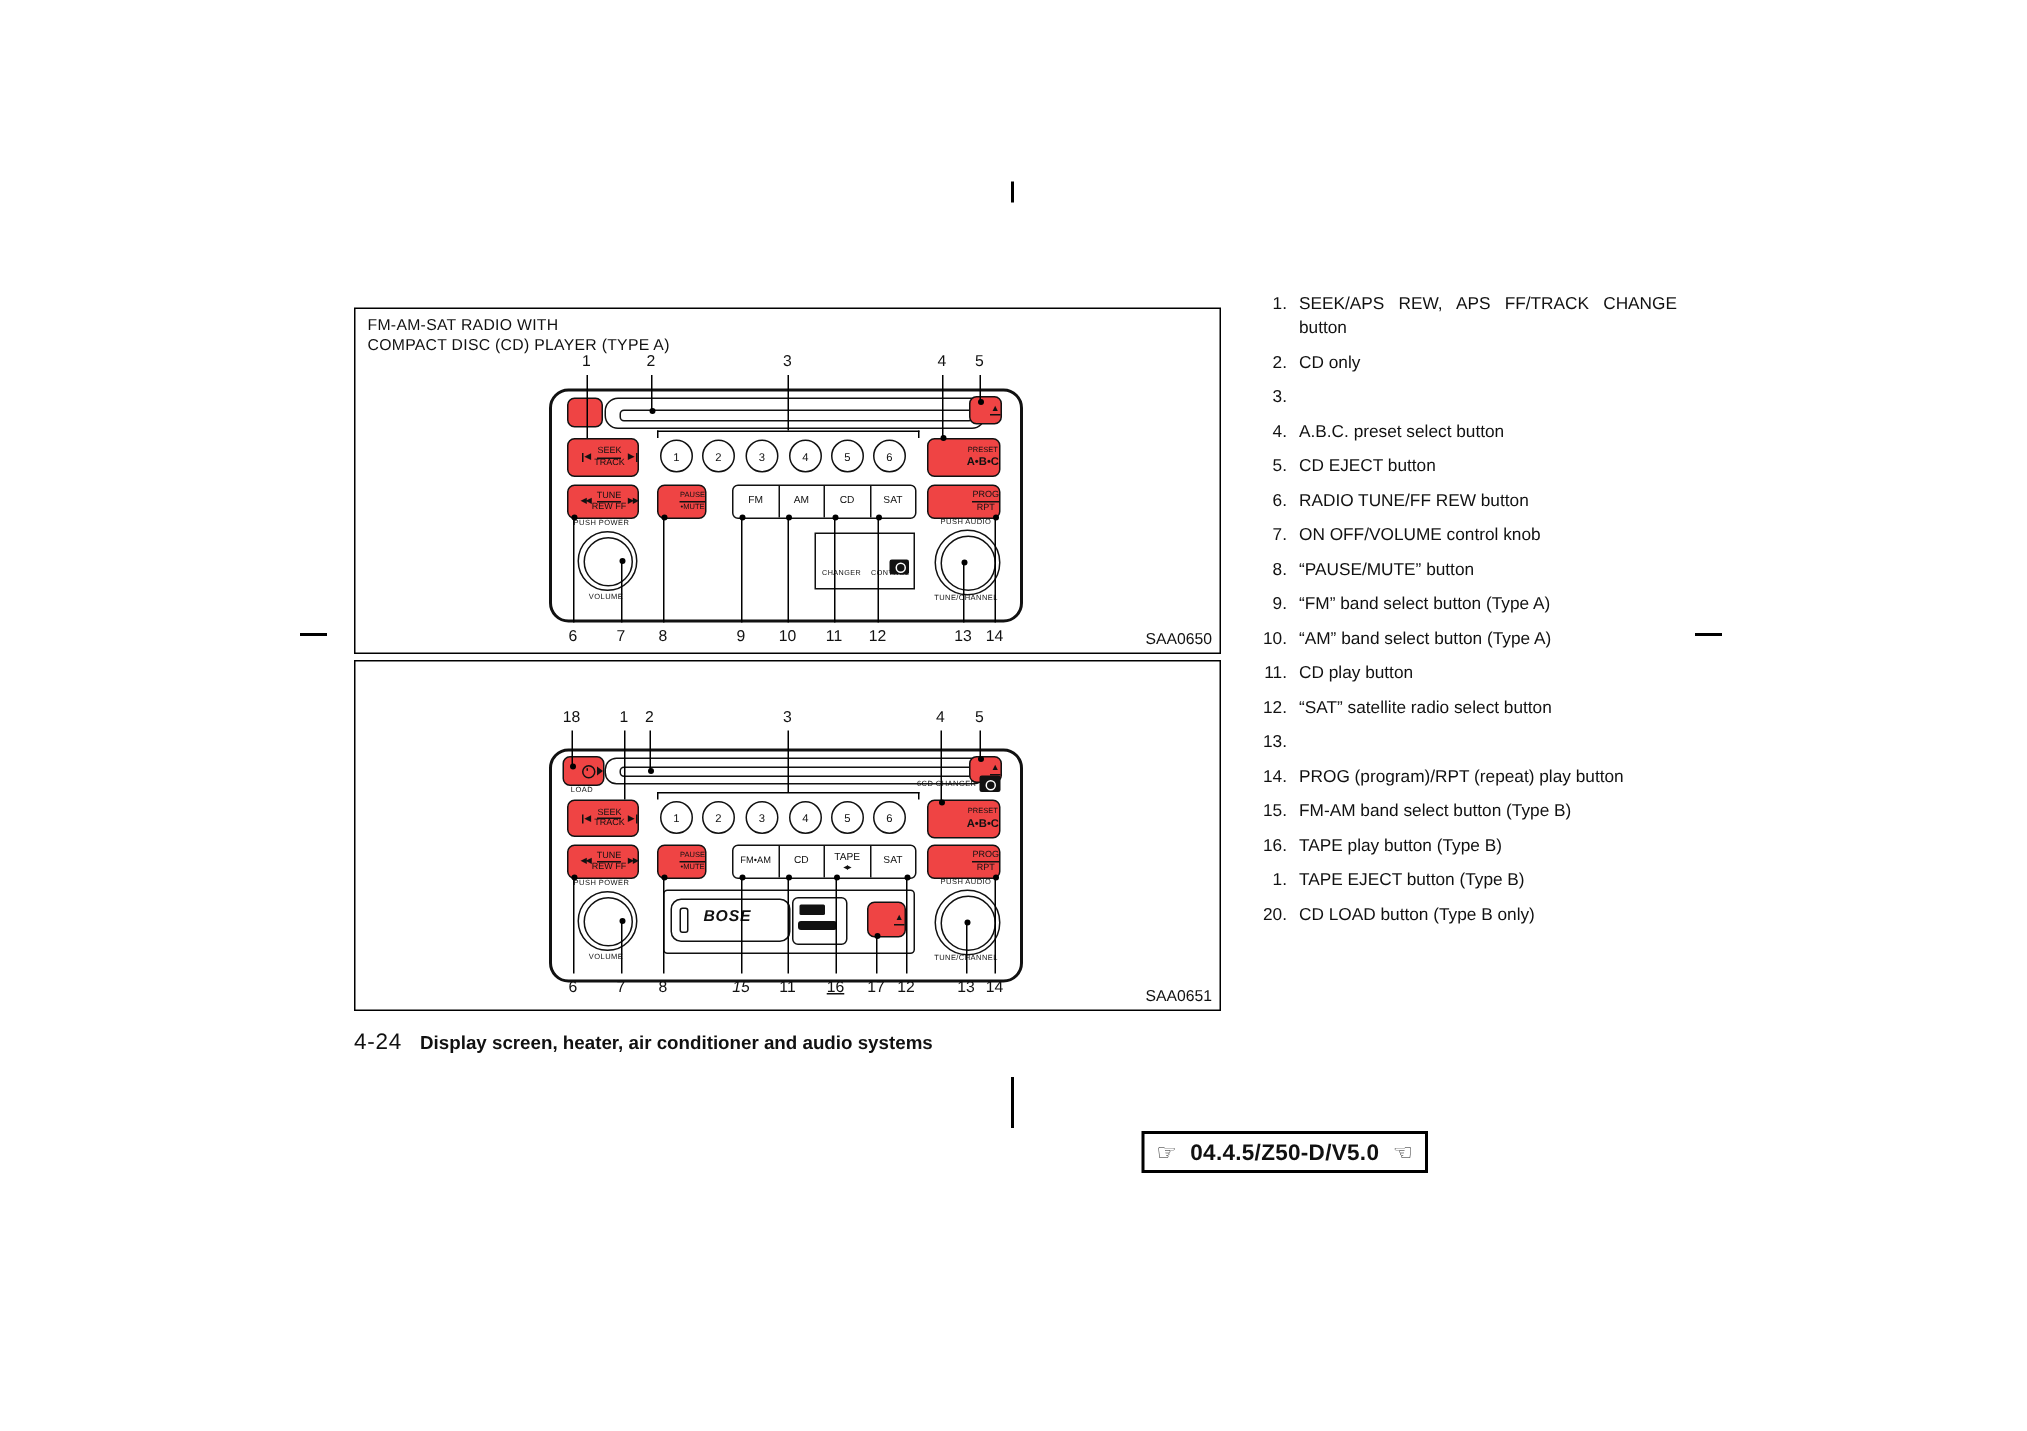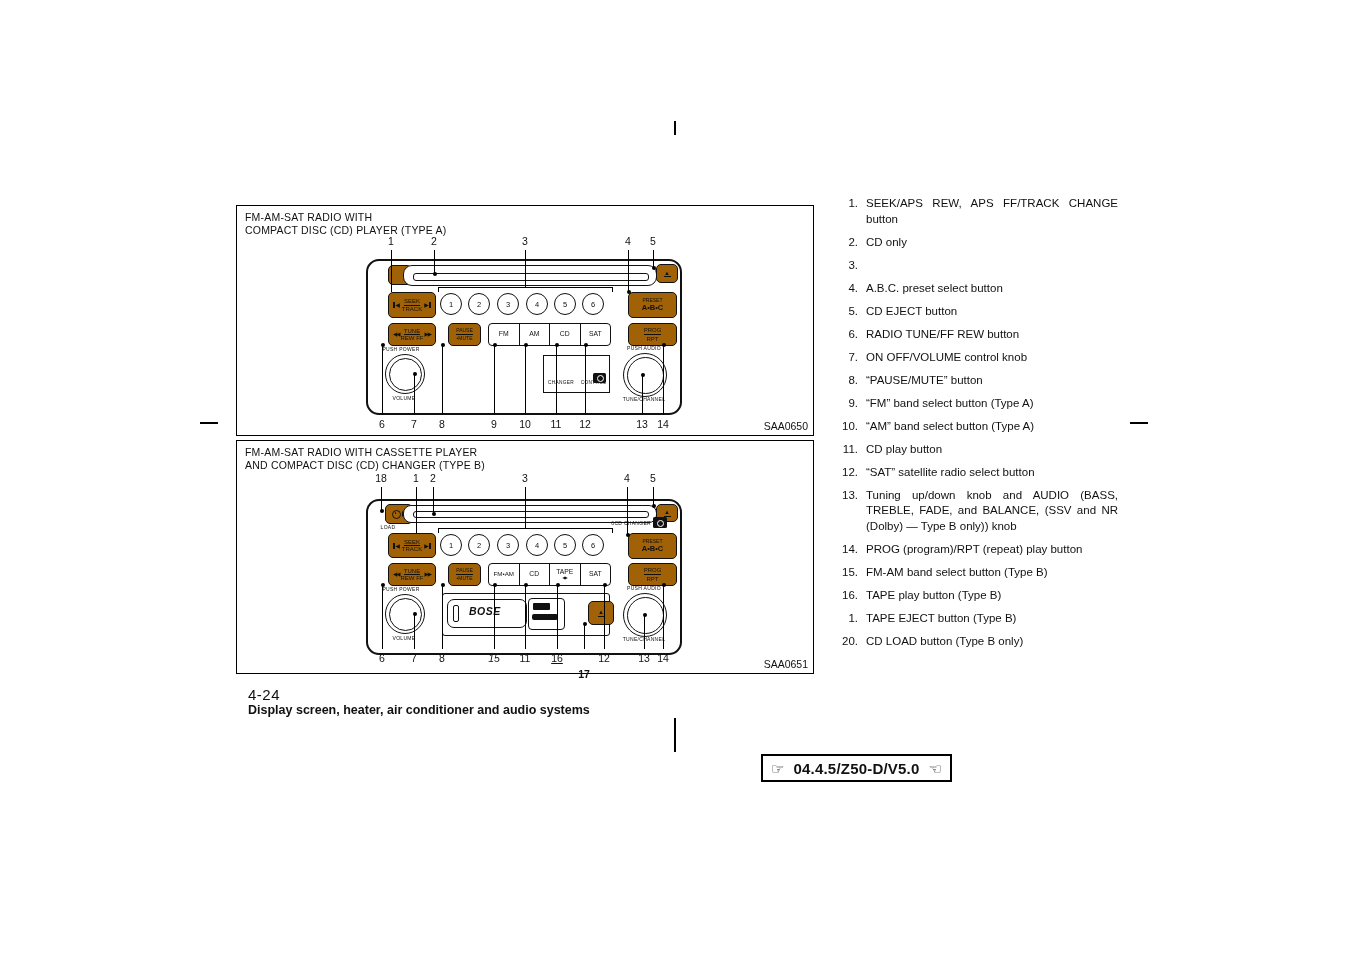--- a/index.html
+++ b/index.html
@@ -6,22 +6,22 @@
   body{position:relative;width:1351px;height:954px;overflow:hidden;
        font-family:"Liberation Sans", sans-serif;color:#111;}
   
   .mark{position:absolute;background:#000;}
   
   .fig-box{position:absolute;border:1.5px solid #000;background:#fff;}
   .fig-title{position:absolute;left:8px;top:5px;font-size:10.5px;line-height:13px;letter-spacing:.2px;}
   .fig-id{position:absolute;right:5px;bottom:3px;font-size:10.5px;}
   
   .radio-frame{position:absolute;border:2px solid #111;border-radius:13px;background:#fff;}
-  .btn{position:absolute;border:1.4px solid #111;border-radius:5px;background:#a16207;
-       display:flex;align-items:center;justify-content:center;margin-left:10px;}
+  .btn{position:absolute;border:1.4px solid #111;border-radius:5px;background:#ef4444;
+       display:flex;align-items:center;justify-content:flex-end;}
   .slot{position:absolute;border:1.4px solid #111;border-radius:9px;background:#fff;}
   .slot-inner{position:absolute;border:1.1px solid #111;border-radius:3px;background:#fff;}
   .circle-btn{position:absolute;width:20px;height:20px;border:1.4px solid #111;border-radius:50%;
        display:flex;align-items:center;justify-content:center;font-size:7.5px;background:#fff;}
   .stack{display:flex;flex-direction:column;align-items:center;line-height:1;}
   .fn{font-size:6px;letter-spacing:0;}
   .fn-sm{font-size:5px;}
   .u{border-bottom:1px solid #111;padding-bottom:.5px;}
   .arrow{font-size:5.5px;letter-spacing:-1px;line-height:1;}
   .bar-v{width:1.4px;height:6px;background:#111;}
@@ -61,21 +61,21 @@
   .bose{position:absolute;font-weight:bold;font-style:italic;font-size:10.5px;letter-spacing:.5px;}
   .dolby-box{position:absolute;border:1.4px solid #111;border-radius:4px;background:#fff;}
   .dolby-badge{position:absolute;background:#111;border-radius:1px;}
   .dolby-slot{position:absolute;background:#111;border-radius:2px;}
   
   .legend{position:absolute;left:834px;top:196px;width:284px;font-size:11.5px;line-height:15.5px;}
   .leg-item{display:flex;margin-bottom:7.5px;}
   .leg-num{width:24px;text-align:right;padding-right:8px;flex:none;}
   .leg-text{flex:1;text-align:justify;}
   
-  .footer{position:absolute;left:236px;top:686px;display:flex;align-items:baseline;flex-direction:column;}
+  .footer{position:absolute;left:236px;top:686px;display:flex;align-items:baseline;}
   .page-num{font-size:15px;letter-spacing:.5px;}
   .footer-title{font-size:12.5px;font-weight:bold;margin-left:12px;}
   .version-box{position:absolute;left:761px;top:754px;width:187px;height:24px;border:2px solid #000;
        display:flex;align-items:center;justify-content:center;gap:9px;}
   .version-text{font-weight:bold;font-size:15px;letter-spacing:.2px;}
   .hand{font-size:15px;line-height:1;}
 </style>
 </head>
 <body>
 
@@ -229,24 +229,20 @@
   <div class="co" style="left:205px;top:212px;">8</div>
   <div class="co" style="left:257px;top:212px;">9</div>
   <div class="co" style="left:288px;top:212px;">10</div>
   <div class="co" style="left:319px;top:212px;">11</div>
   <div class="co" style="left:348px;top:212px;">12</div>
   <div class="co" style="left:405px;top:212px;">13</div>
   <div class="co" style="left:426px;top:212px;">14</div>
 </div>
 
 <div class="fig-box" style="left:236px;top:440px;width:576px;height:232px;">
-  <div class="fig-title">
-    <div>FM-AM-SAT RADIO WITH CASSETTE PLAYER</div>
-    <div>AND COMPACT DISC (CD) CHANGER (TYPE B)</div>
-  </div>
   <div class="fig-id">SAA0651</div>
 
   <div class="radio-frame" style="left:129px;top:58px;width:312px;height:152px;"></div>
 
   <div class="btn" style="left:138px;top:63px;width:26px;height:18px;">
     <span class="load-ic">
         <span class="load-ring"></span>
         <span class="load-arrow"></span>
       </span>
   </div>
@@ -396,21 +392,21 @@
   <div class="lead dot-top" style="left:367px;top:143px;height:65px;"></div>
   <div class="lead dot-top" style="left:407px;top:173px;height:35px;"></div>
   <div class="lead dot-top" style="left:426px;top:143px;height:65px;"></div>
 
   <div class="co" style="left:145px;top:211px;">6</div>
   <div class="co" style="left:177px;top:211px;">7</div>
   <div class="co" style="left:205px;top:211px;">8</div>
   <div class="co" style="left:257px;top:211px;font-style:italic;">15</div>
   <div class="co" style="left:288px;top:211px;">11</div>
   <div class="co" style="left:320px;top:211px;text-decoration:underline;">16</div>
-  <div class="co" style="left:347px;top:227px;font-weight:bold;">17</div>
+  <div class="co" style="left:347px;top:211px;">17</div>
   <div class="co" style="left:367px;top:211px;">12</div>
   <div class="co" style="left:407px;top:211px;">13</div>
   <div class="co" style="left:426px;top:211px;">14</div>
 </div>
 
 <div class="legend">
   <div class="leg-item">
       <span class="leg-num">1.</span>
       <span class="leg-text">SEEK/APS REW, APS FF/TRACK CHANGE button</span>
     </div>
@@ -452,21 +448,20 @@
   <div class="leg-item">
       <span class="leg-num">11.</span>
       <span class="leg-text">CD play button</span>
     </div>
   <div class="leg-item">
       <span class="leg-num">12.</span>
       <span class="leg-text">“SAT” satellite radio select button</span>
     </div>
   <div class="leg-item">
       <span class="leg-num">13.</span>
-      <span class="leg-text">Tuning up/down knob and AUDIO (BASS, TREBLE, FADE, and BALANCE, (SSV and NR (Dolby) — Type B only)) knob</span>
     </div>
   <div class="leg-item">
       <span class="leg-num">14.</span>
       <span class="leg-text">PROG (program)/RPT (repeat) play button</span>
     </div>
   <div class="leg-item">
       <span class="leg-num">15.</span>
       <span class="leg-text">FM-AM band select button (Type B)</span>
     </div>
   <div class="leg-item">

